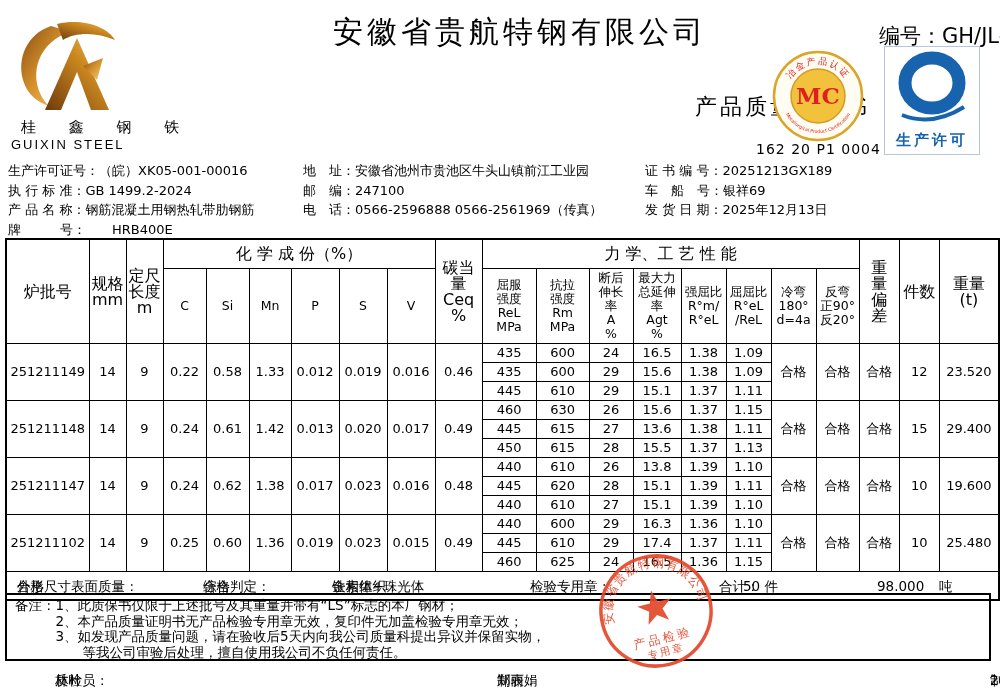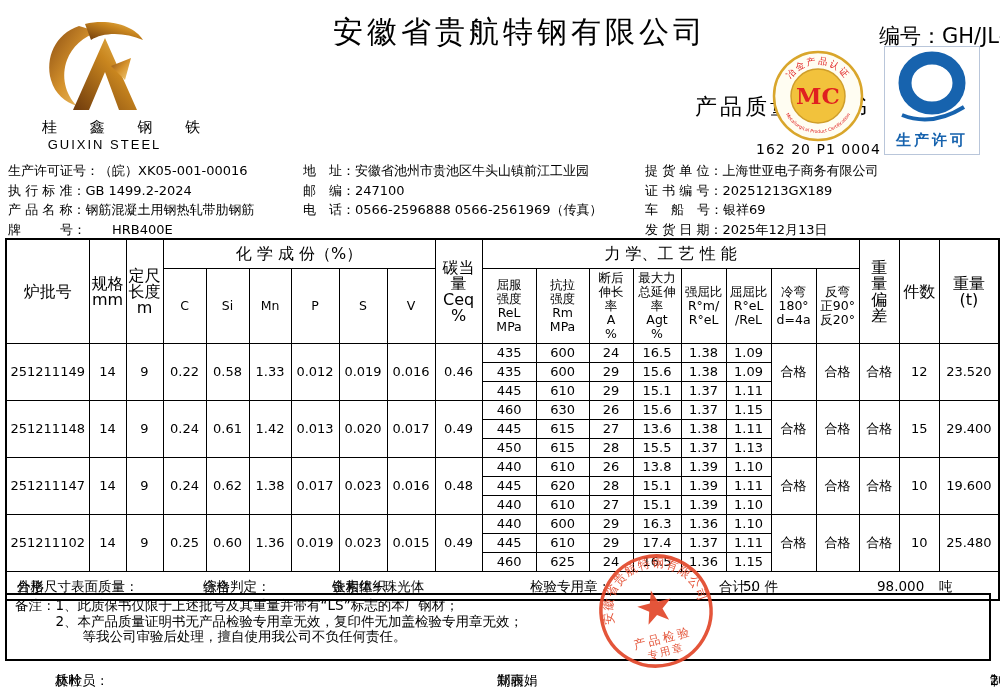--- a/index.html
+++ b/index.html
@@ -1,20 +1,20 @@
 <!DOCTYPE html>
 <html><head>
 <meta charset="utf-8">
 <style>
   html,body{margin:0;padding:0;background:#fff;}
   body{width:1000px;height:694px;font-family:"DejaVu Sans",sans-serif;color:#000;}
   #page{position:relative;width:1000px;height:694px;background:#fff;overflow:hidden;}
 
   
-  .logo{position:absolute;left:32px;top:20px;width:145px;text-align:center;}
+  .logo{position:absolute;left:11px;top:20px;width:145px;}
   .logo .cn{font-size:15px;letter-spacing:14px;margin-left:10px;white-space:nowrap;}
   .logo .en{font-size:13px;font-family:Liberation Sans, sans-serif;letter-spacing:2px;white-space:nowrap;}
   .company-title{position:absolute;left:170px;top:12px;width:700px;text-align:center;font-size:30px;letter-spacing:4px;font-family:"DejaVu Serif",serif;white-space:nowrap;}
   .doc-title{position:absolute;left:170px;top:92px;width:700px;text-align:right;font-size:22px;letter-spacing:3px;font-family:"DejaVu Serif",serif;white-space:nowrap;}
   .cert-no{position:absolute;left:843px;top:22px;font-size:21px;white-space:nowrap;margin-left:36px;}
   .mc-badge{position:absolute;left:772px;top:50px;}
   .mc-code{position:absolute;left:756px;top:141px;font-size:14px;letter-spacing:1px;white-space:nowrap;}
   .qs-box{position:absolute;left:884px;top:46px;width:94px;height:107px;border:1px solid #b9c6da;background:#fff;text-align:center;}
   .qs-caption{color:#1763ae;font-size:15px;font-weight:bold;letter-spacing:3px;margin-top:-2px;white-space:nowrap;}
 
@@ -113,21 +113,20 @@
     <div class="info-row"><span class="lbl">执 行 标 准：</span><span>GB 1499.2-2024</span></div>
     <div class="info-row"><span class="lbl">产 品 名 称：</span><span>钢筋混凝土用钢热轧带肋钢筋</span></div>
     <div class="info-row"><span class="lbl">牌　　　号：</span><span>　　HRB400E</span></div>
   </div>
   <div class="info-col c2">
     <div class="info-row"><span class="lbl">地　址：</span><span>安徽省池州市贵池区牛头山镇前江工业园</span></div>
     <div class="info-row"><span class="lbl">邮　编：</span><span>247100</span></div>
     <div class="info-row"><span class="lbl">电　话：</span><span>0566-2596888  0566-2561969（传真）</span></div>
   </div>
   <div class="info-col c3">
-    <div class="info-row"><span class="lbl">提 货 单 位：</span><span>上海世亚电子商务有限公司</span></div>
     <div class="info-row"><span class="lbl">证 书 编 号：</span><span>20251213GX189</span></div>
     <div class="info-row"><span class="lbl">车　船　号：</span><span>银祥69</span></div>
     <div class="info-row"><span class="lbl">发 货 日 期：</span><span>2025年12月13日</span></div>
   </div>
 
   <div class="tbl-wrap">
   <table>
     <colgroup>
       <col style="width:83px">
           <col style="width:37px">
@@ -396,20 +395,21 @@
     </tr>
   </tbody>
       </table>
   </div>
 
   <div class="notes">
     <div class="nlbl">备注：</div>
     <div class="nlines">
       <div class="nline">1、此质保书仅限于上述批号及其重量并带有“LS”标志的本厂钢材；</div>
       <div class="nline">2、本产品质量证明书无产品检验专用章无效，复印件无加盖检验专用章无效；</div>
+      <div class="nline">3、如发现产品质量问题，请在验收后5天内向我公司质量科提出异议并保留实物，</div>
       <div class="nline">　　等我公司审验后处理，擅自使用我公司不负任何责任。</div>
     </div>
   </div>
 
   <div class="stamp">
     <svg width="120" height="120" viewBox="0 0 120 120">
       <circle cx="60" cy="60" r="55" fill="none" stroke="#e2472a" stroke-width="3.5"></circle>
       <path id="stArc" d="M 22 82 A 44 44 0 1 1 98 82" fill="none"></path>
       <text fill="#e2472a" font-size="12" letter-spacing="1"><textPath href="#stArc" startOffset="50%" text-anchor="middle">安徽省贵航特钢有限公司</textPath></text>
       <polygon points="60,39 64.2,51.2 77.1,51.4 66.9,59.2 70.6,71.6 60,64.2 49.4,71.6 53.2,59.2 42.9,51.4 55.8,51.2" fill="#e2472a"></polygon>

